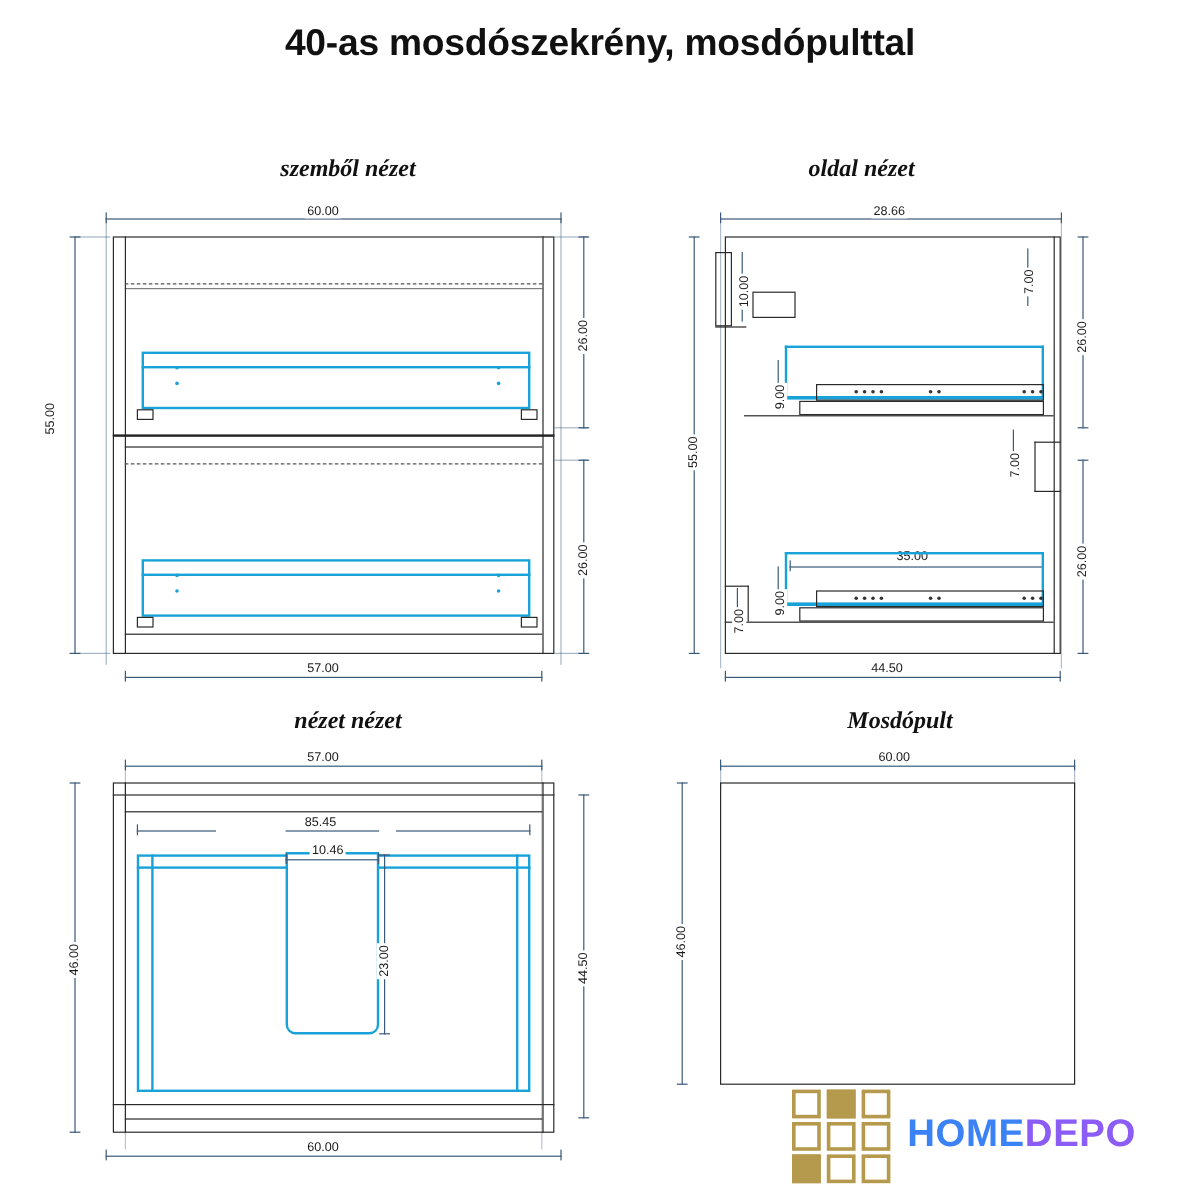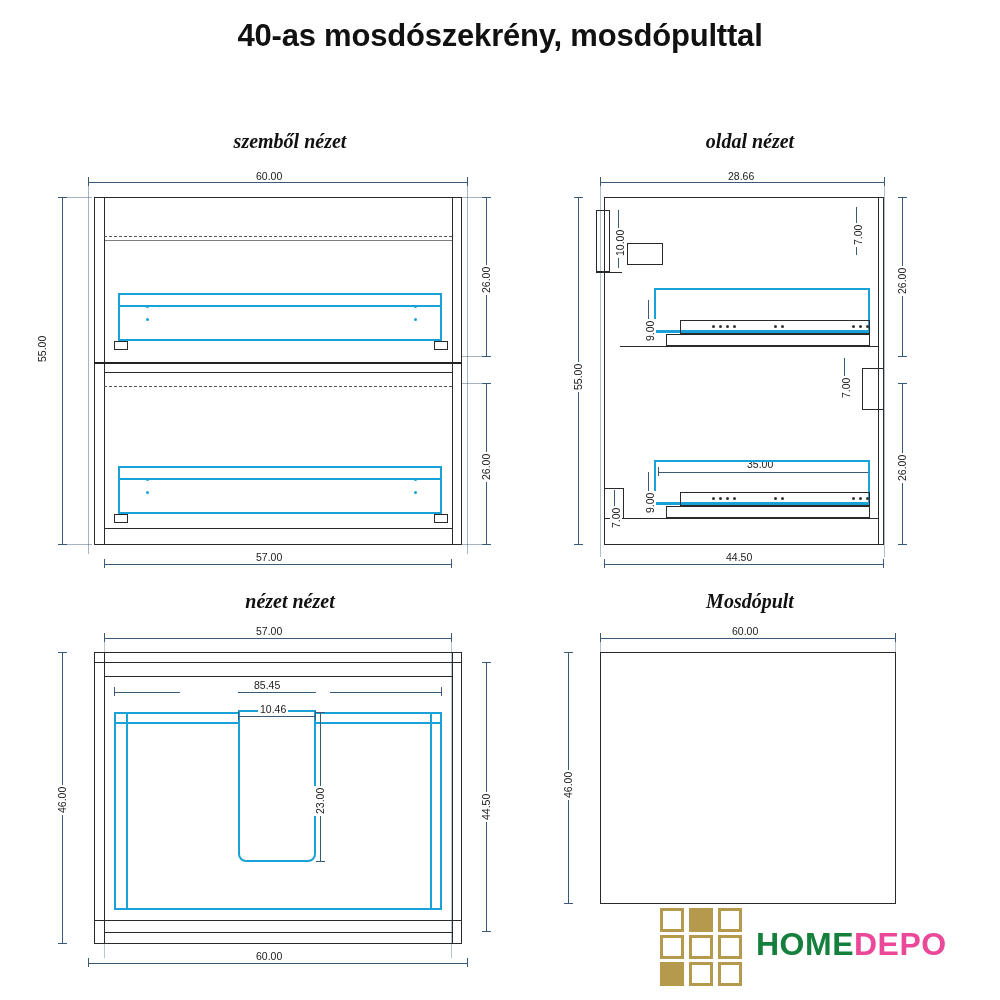--- a/index.html
+++ b/index.html
@@ -53,30 +53,30 @@
   .dot{position:absolute;width:3px;height:3px;border-radius:50%;background:#18a2d8;}
   .tick{position:absolute;width:1px;height:9px;background:#3a5a7a;}
   .tickh{position:absolute;height:1px;width:9px;background:#3a5a7a;}
 
   
   .logo-wrap{position:absolute;left:660px;top:908px;width:330px;height:80px;}
   .logo-grid{position:absolute;left:0;top:0;width:82px;height:78px;}
   .lg-cell{position:absolute;box-sizing:border-box;border:3px solid #b59a4d;width:24px;height:24px;}
   .lg-cell.solid{background:#b59a4d;border-color:#b59a4d;}
   .logo-text{position:absolute;left:96px;top:18px;font-size:32px;font-weight:bold;letter-spacing:0.5px;}
-  .logo-text .dark{color:#15803d;}
-  .logo-text .gold{color:#ec4899;}
+  .logo-text .dark{color:#3b82f6;}
+  .logo-text .gold{color:#8b5cf6;}
 </style>
 </head>
 <body>
 
 <div class="title">40-as mosdószekrény, mosdópulttal</div>
 
 <div class="view-label" style="left:120px;top:130px;width:340px;">szemből nézet</div>
-<div class="view-label" style="left:580px;top:130px;width:340px;">oldal nézet</div>
+<div class="view-label" style="left:548px;top:130px;width:340px;">oldal nézet</div>
 <div class="view-label" style="left:120px;top:590px;width:340px;">nézet nézet</div>
 <div class="view-label" style="left:580px;top:590px;width:340px;">Mosdópult</div>
 
 <div>
 
   <div class="dimline hl" style="left:88px;top:182px;width:380px;"></div>
   <div class="tick" style="left:88px;top:177px;"></div>
   <div class="tick" style="left:467px;top:177px;"></div>
   <div class="dim" style="left:254px;top:170px;">60.00</div>
 

